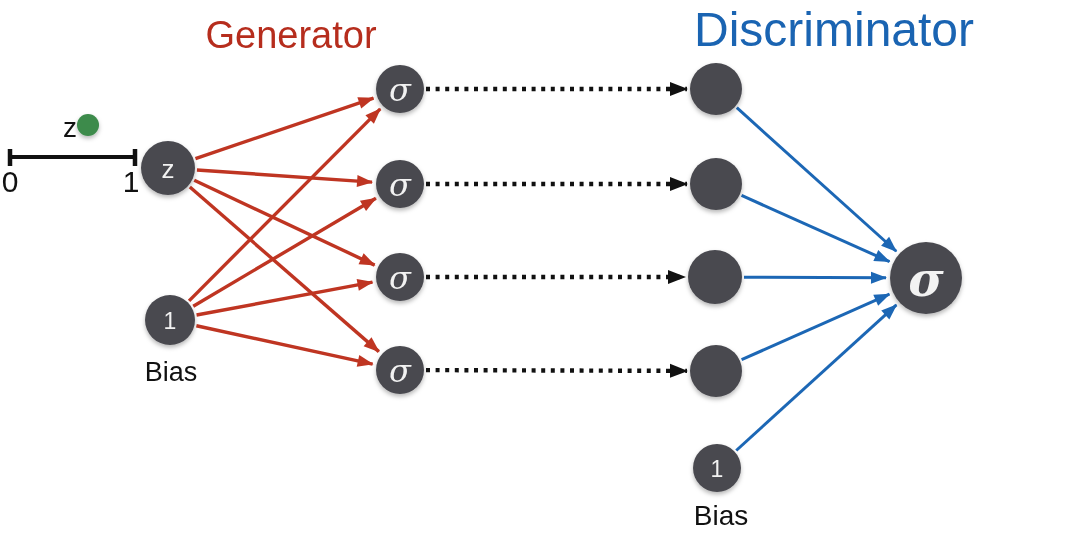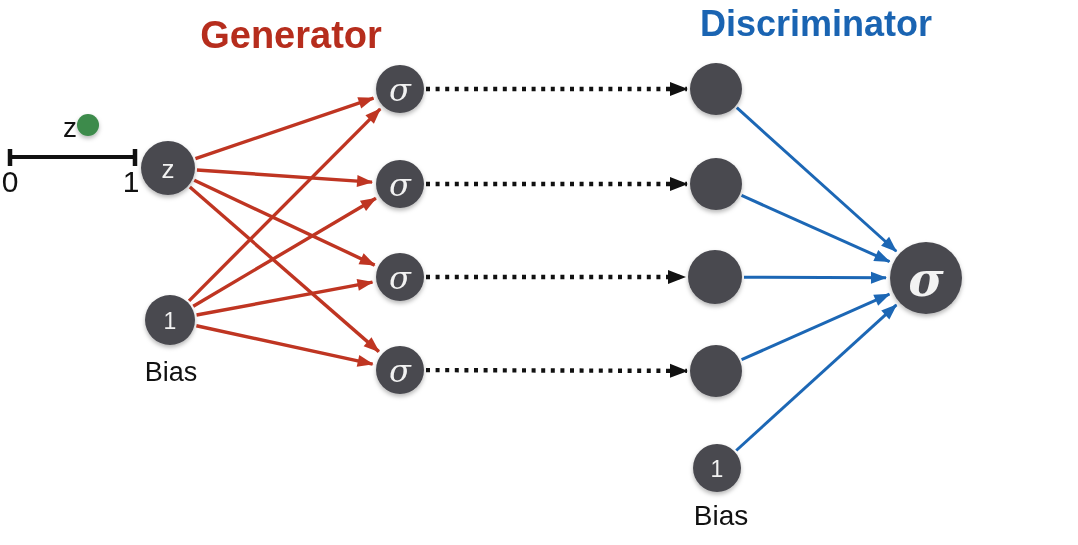--- a/index.html
+++ b/index.html
@@ -5,23 +5,23 @@
   html,body{margin:0;padding:0;background:#ffffff;}
   .stage{
     position:relative;width:1078px;height:545px;background:#ffffff;
     overflow:hidden;font-family:"Liberation Sans",sans-serif;
   }
   .stage svg{position:absolute;left:0;top:0;}
   .overlay-label{
     position:absolute;text-align:center;line-height:1;
     color:var(--ink,#111111);white-space:nowrap;
   }
-  .section-title{font-weight:700;}
+  .section-title{font-weight:400;}
   #generator-title{font-size:38px;color:var(--gen-red,#b62d1d);}
-  #discriminator-title{font-size:36px;color:var(--disc-blue,#1a64b2);text-align:right;}
+  #discriminator-title{font-size:48px;color:var(--disc-blue,#1a64b2);}
   .bias-label{font-size:27px;text-align:center;}
   .axis-label{font-size:30px;}
   .sigma-text{font-family:"DejaVu Serif",serif;font-style:italic;}
   .sans-node-text{font-family:"Liberation Sans",sans-serif;}
 </style>
 </head>
 <body>
 
 <div class="stage" style="--ink: #111111; --gen-red: #b62d1d; --disc-blue: #1a64b2;">
   <svg id="diagram-svg" width="1078" height="545" viewBox="0 0 1078 545">

